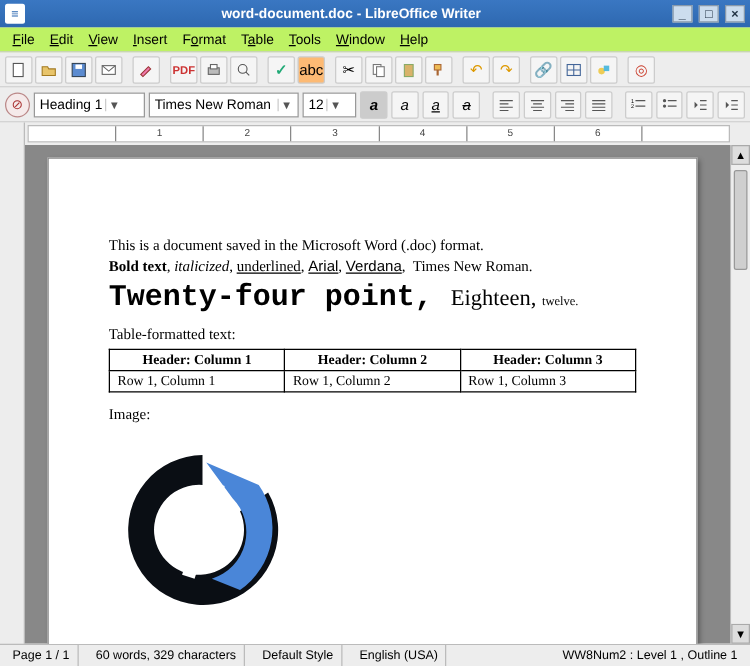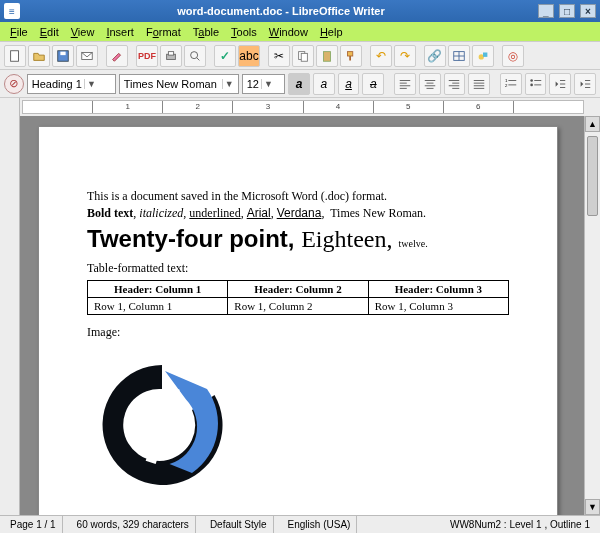--- a/index.html
+++ b/index.html
@@ -27,22 +27,22 @@
 .workarea { display: flex; height: calc(533px - 22px - 20px - 28px - 28px - 18px - 18px); background: #888; }
 .vruler { width: 20px; background: #ededed; border-right:1px solid #bbb;}
 .page-scroll { flex: 1; overflow: auto; padding: 10px 0 10px 18px; }
 .page { background: #fff; width: 520px; min-height: 560px; border: 1px solid #888; box-shadow: 2px 2px 4px rgba(0,0,0,.3); padding: 60px 48px 40px 48px; font-family: "Times New Roman", serif; font-size: 12px; color: #000; }
 .page p { margin: 2px 0; }
 .italic { font-style: italic; }
 .bold { font-weight: bold; }
 .und { text-decoration: underline; }
 .arial { font-family: Arial, sans-serif; }
 .verdana { font-family: Verdana, sans-serif; }
-.big24 { font-size: 24px; font-weight: bold; font-family: Liberation Sans, sans-serif; }
-.big18 { font-size: 24px; font-family: "Times New Roman", serif; margin-top: 31px; }
+.big24 { font-size: 24px; font-weight: bold; font-family: Liberation Mono, monospace; }
+.big18 { font-size: 18px; font-family: "Times New Roman", serif; margin-top: 31px; }
 .sz12 { font-size: 10px; font-family: "Times New Roman", serif; }
 .doc-table { border-collapse: collapse; width: 100%; margin: 4px 0 10px 0; font-size: 11px; }
 .doc-table td, .doc-table th { border: 1px solid #000; padding: 2px 6px; text-align: left; }
 .doc-table th { text-align: center; font-weight: bold; }
 .logo { width: 150px; height: 150px; margin-top: 8px; }
 .scrollbar-v { width: 16px; background: #ededed; border-left:1px solid #bbb; display:flex; flex-direction:column;}
 .sb-btn{height:16px; background:#ddd; border:1px solid #aaa; font-size:9px; text-align:center; line-height:14px; cursor:pointer;}
 .sb-track{flex:1; background:#eee; position:relative;}
 .sb-thumb{position:absolute; top:4px; left:2px; right:2px; height:80px; background:#cfcfcf; border:1px solid #999; border-radius:2px;}
 .statusbar { height: 18px; background: #ededed; border-top: 1px solid #bbb; display: flex; align-items: center; font-size: 10px; padding: 0 4px; gap: 8px; }

